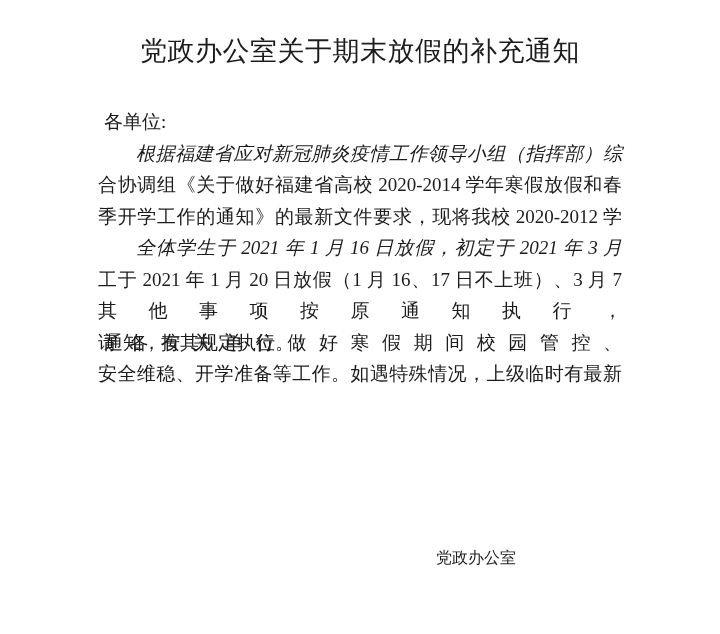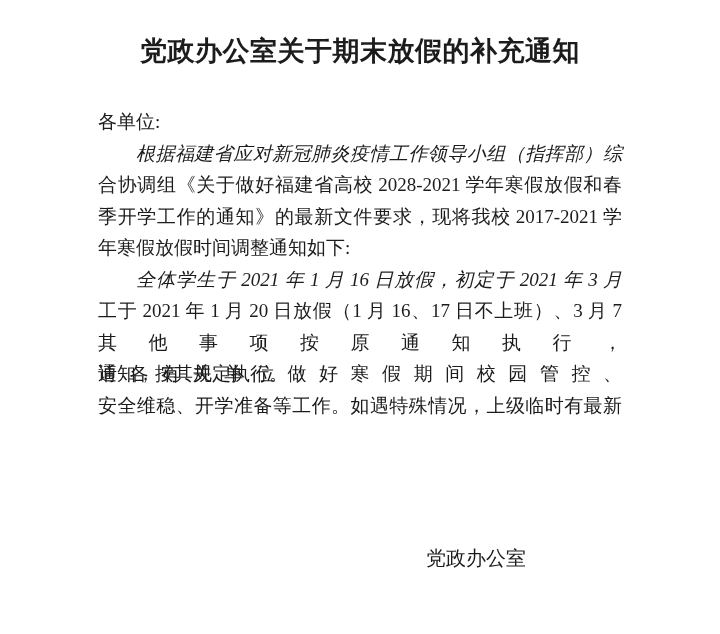--- a/index.html
+++ b/index.html
@@ -15,21 +15,21 @@
     position: relative;
     overflow: hidden;
   }
   .doc-title {
     position: absolute;
     top: 33px;
     left: 0;
     width: 720px;
     text-align: center;
     font-size: 27px;
-    font-weight: bold;
+    font-weight: normal;
     letter-spacing: 0.5px;
     white-space: nowrap;
   }
   .doc-body {
     position: absolute;
     top: 106px;
     left: 98px;
     width: 524px;
     font-size: 19px;
     line-height: 31.5px;
@@ -39,48 +39,48 @@
     text-align-last: justify;
     -moz-text-align-last: justify;
     word-break: keep-all;
     word-spacing: -0.5px;
     height: 31.5px;
     overflow: visible;
   }
   .line.plain {
     text-align: left;
     text-align-last: auto;
+    margin-left: 6px;
     -moz-text-align-last: auto;
   }
   .line.indent {
     text-indent: 2em;
     font-style: italic;
   }
   .signature-block {
     position: absolute;
     top: 541px;
     left: 476px;
     transform: translateX(-50%);
     text-align: center;
-    font-size: 20px;
+    font-size: 16px;
     line-height: 34px;
     white-space: nowrap;
   }
 </style>
 </head>
 <body>
 
 <div class="doc-title">党政办公室关于期末放假的补充通知</div>
 
 <div class="doc-body">
   <div class="line plain">各单位:</div>
   <div class="line indent">根据福建省应对新冠肺炎疫情工作领导小组（指挥部）综</div>
-  <div class="line">合协调组《关于做好福建省高校 2028-2021 学年寒假放假和春</div>
-  <div class="line">季开学工作的通知》的最新文件要求，现将我校 2017-2021 学</div>
-  <div class="line plain">年寒假放假时间调整通知如下:</div>
+  <div class="line">合协调组《关于做好福建省高校 2020-2014 学年寒假放假和春</div>
+  <div class="line">季开学工作的通知》的最新文件要求，现将我校 2020-2012 学</div>
   <div class="line indent">全体学生于 2021 年 1 月 16 日放假，初定于 2021 年 3 月</div>
   <div class="line">工于 2021 年 1 月 20 日放假（1 月 16、17 日不上班）、3 月 7</div>
   <div class="line">其他事项按原通知执行，请各有关单位做好寒假期间校园管控、</div>
   <div class="line plain">通知，按其规定执行。</div>
   <div class="line">安全维稳、开学准备等工作。如遇特殊情况，上级临时有最新</div>
 </div>
 
 <div class="signature-block">
   <div>党政办公室</div>
 </div>

